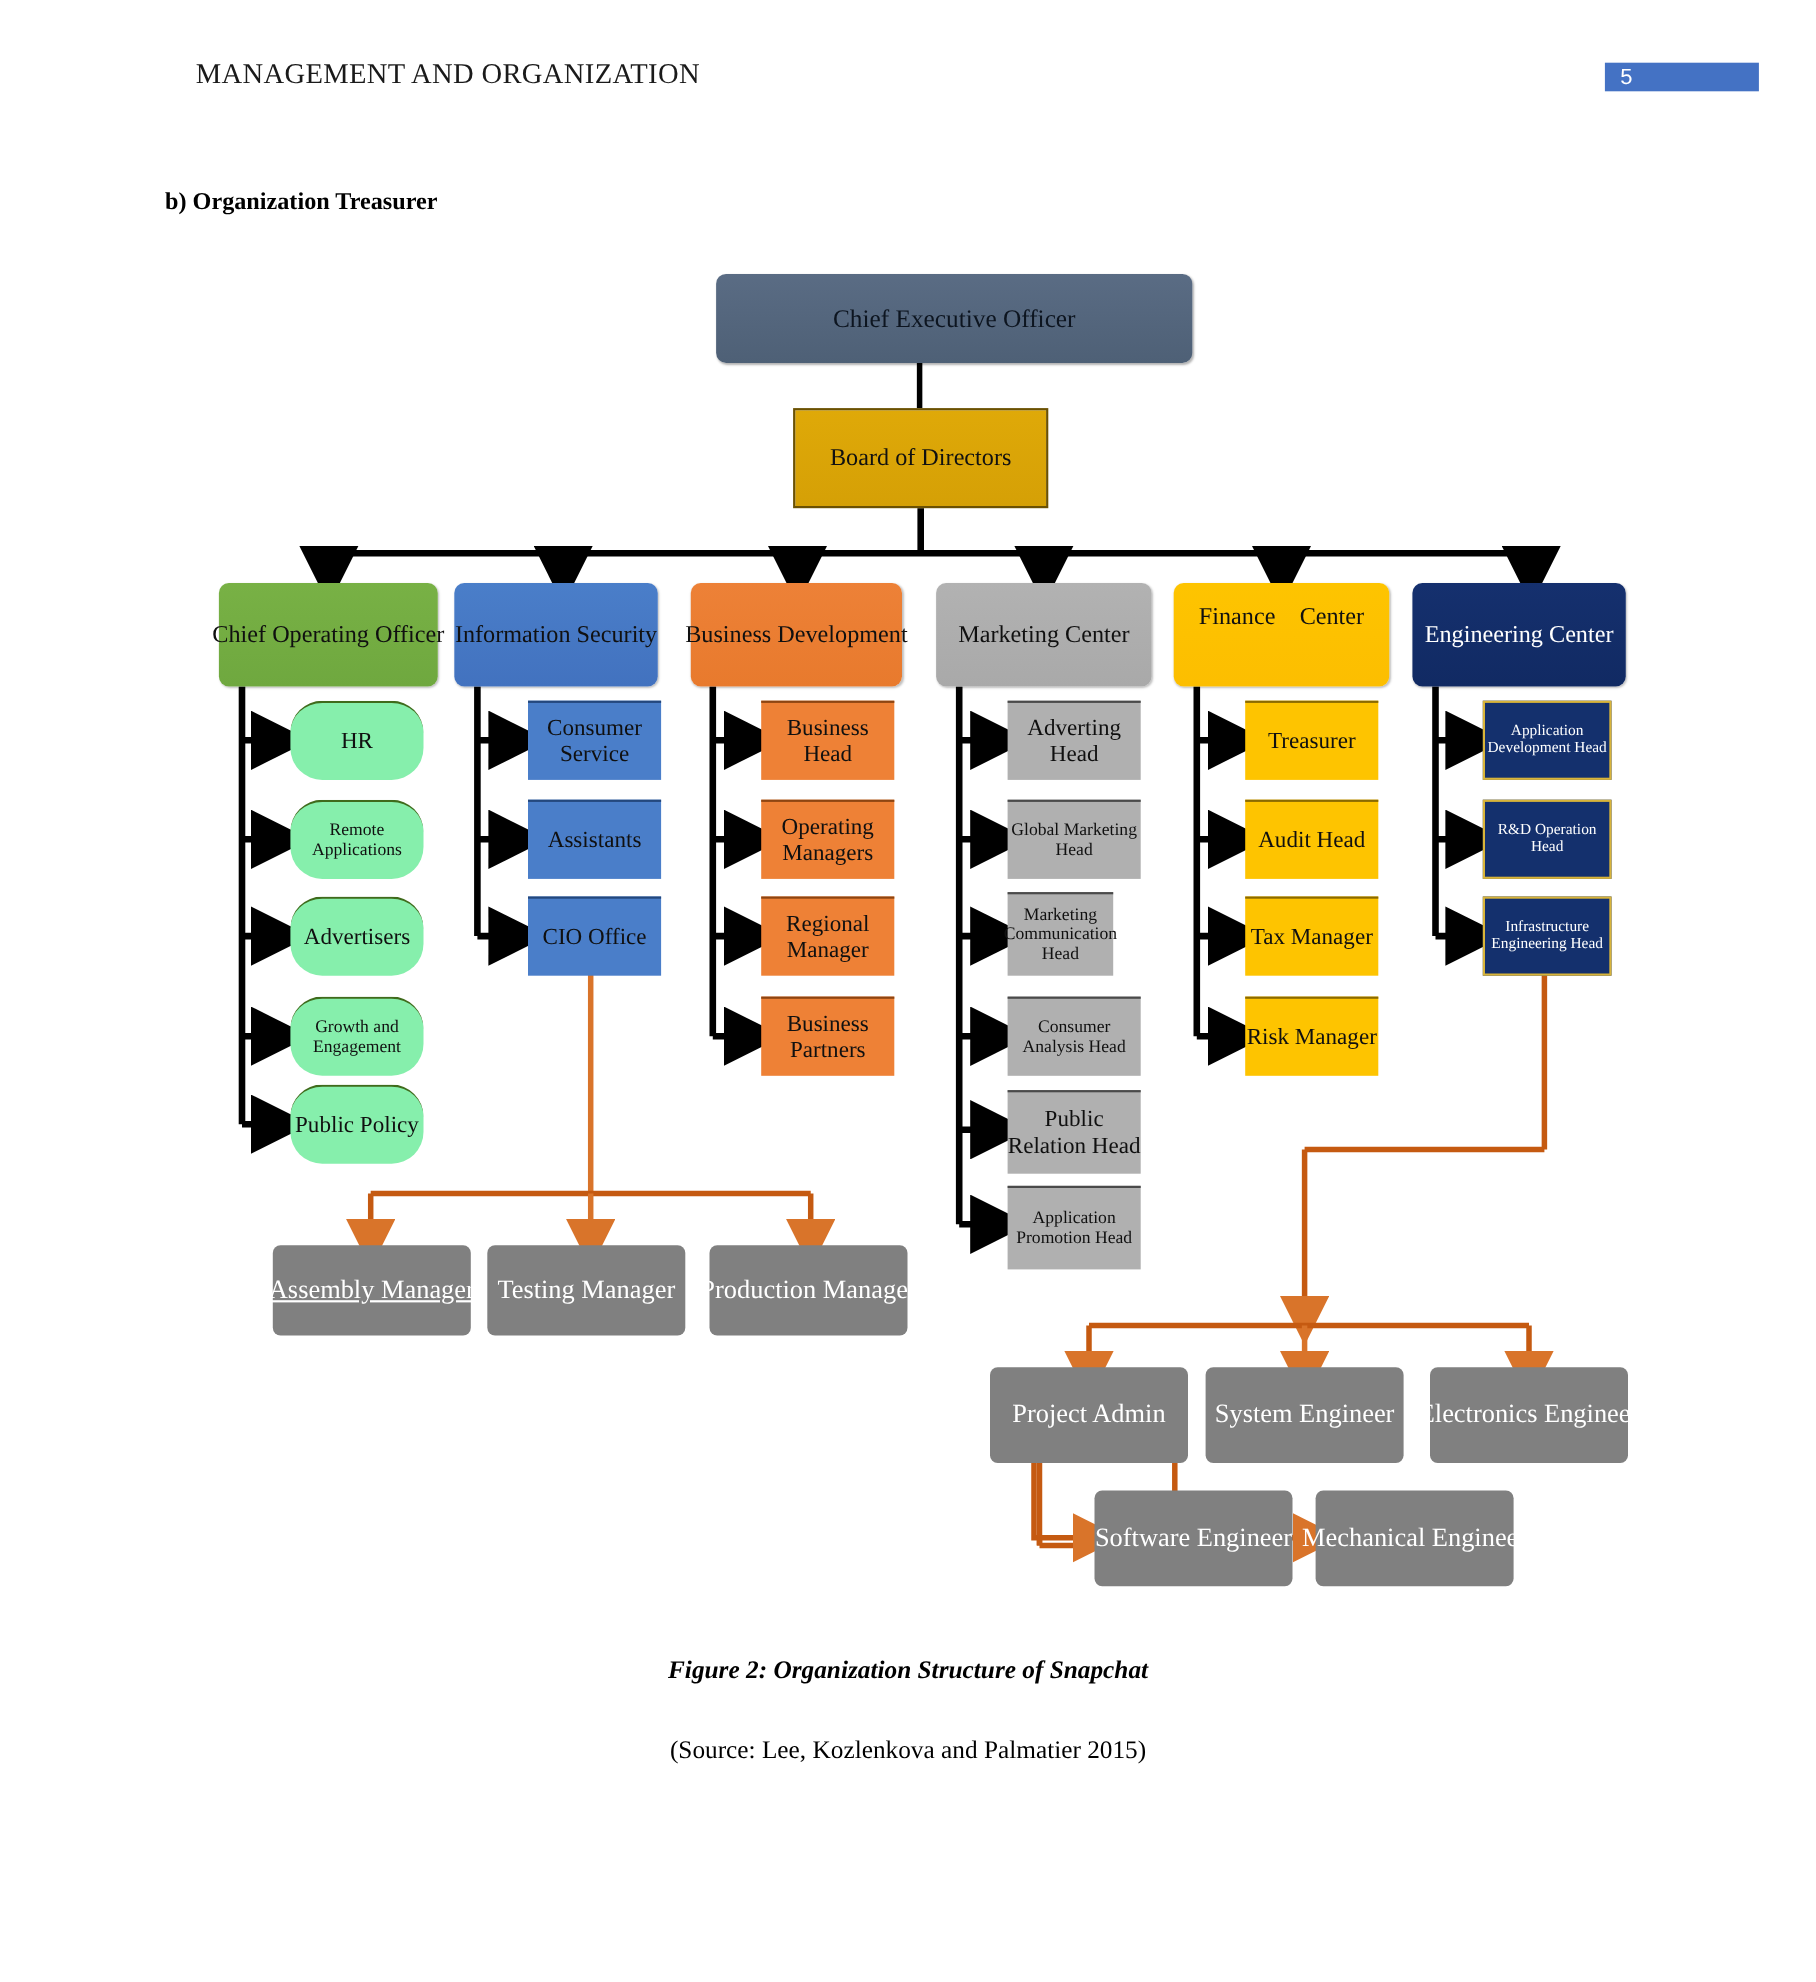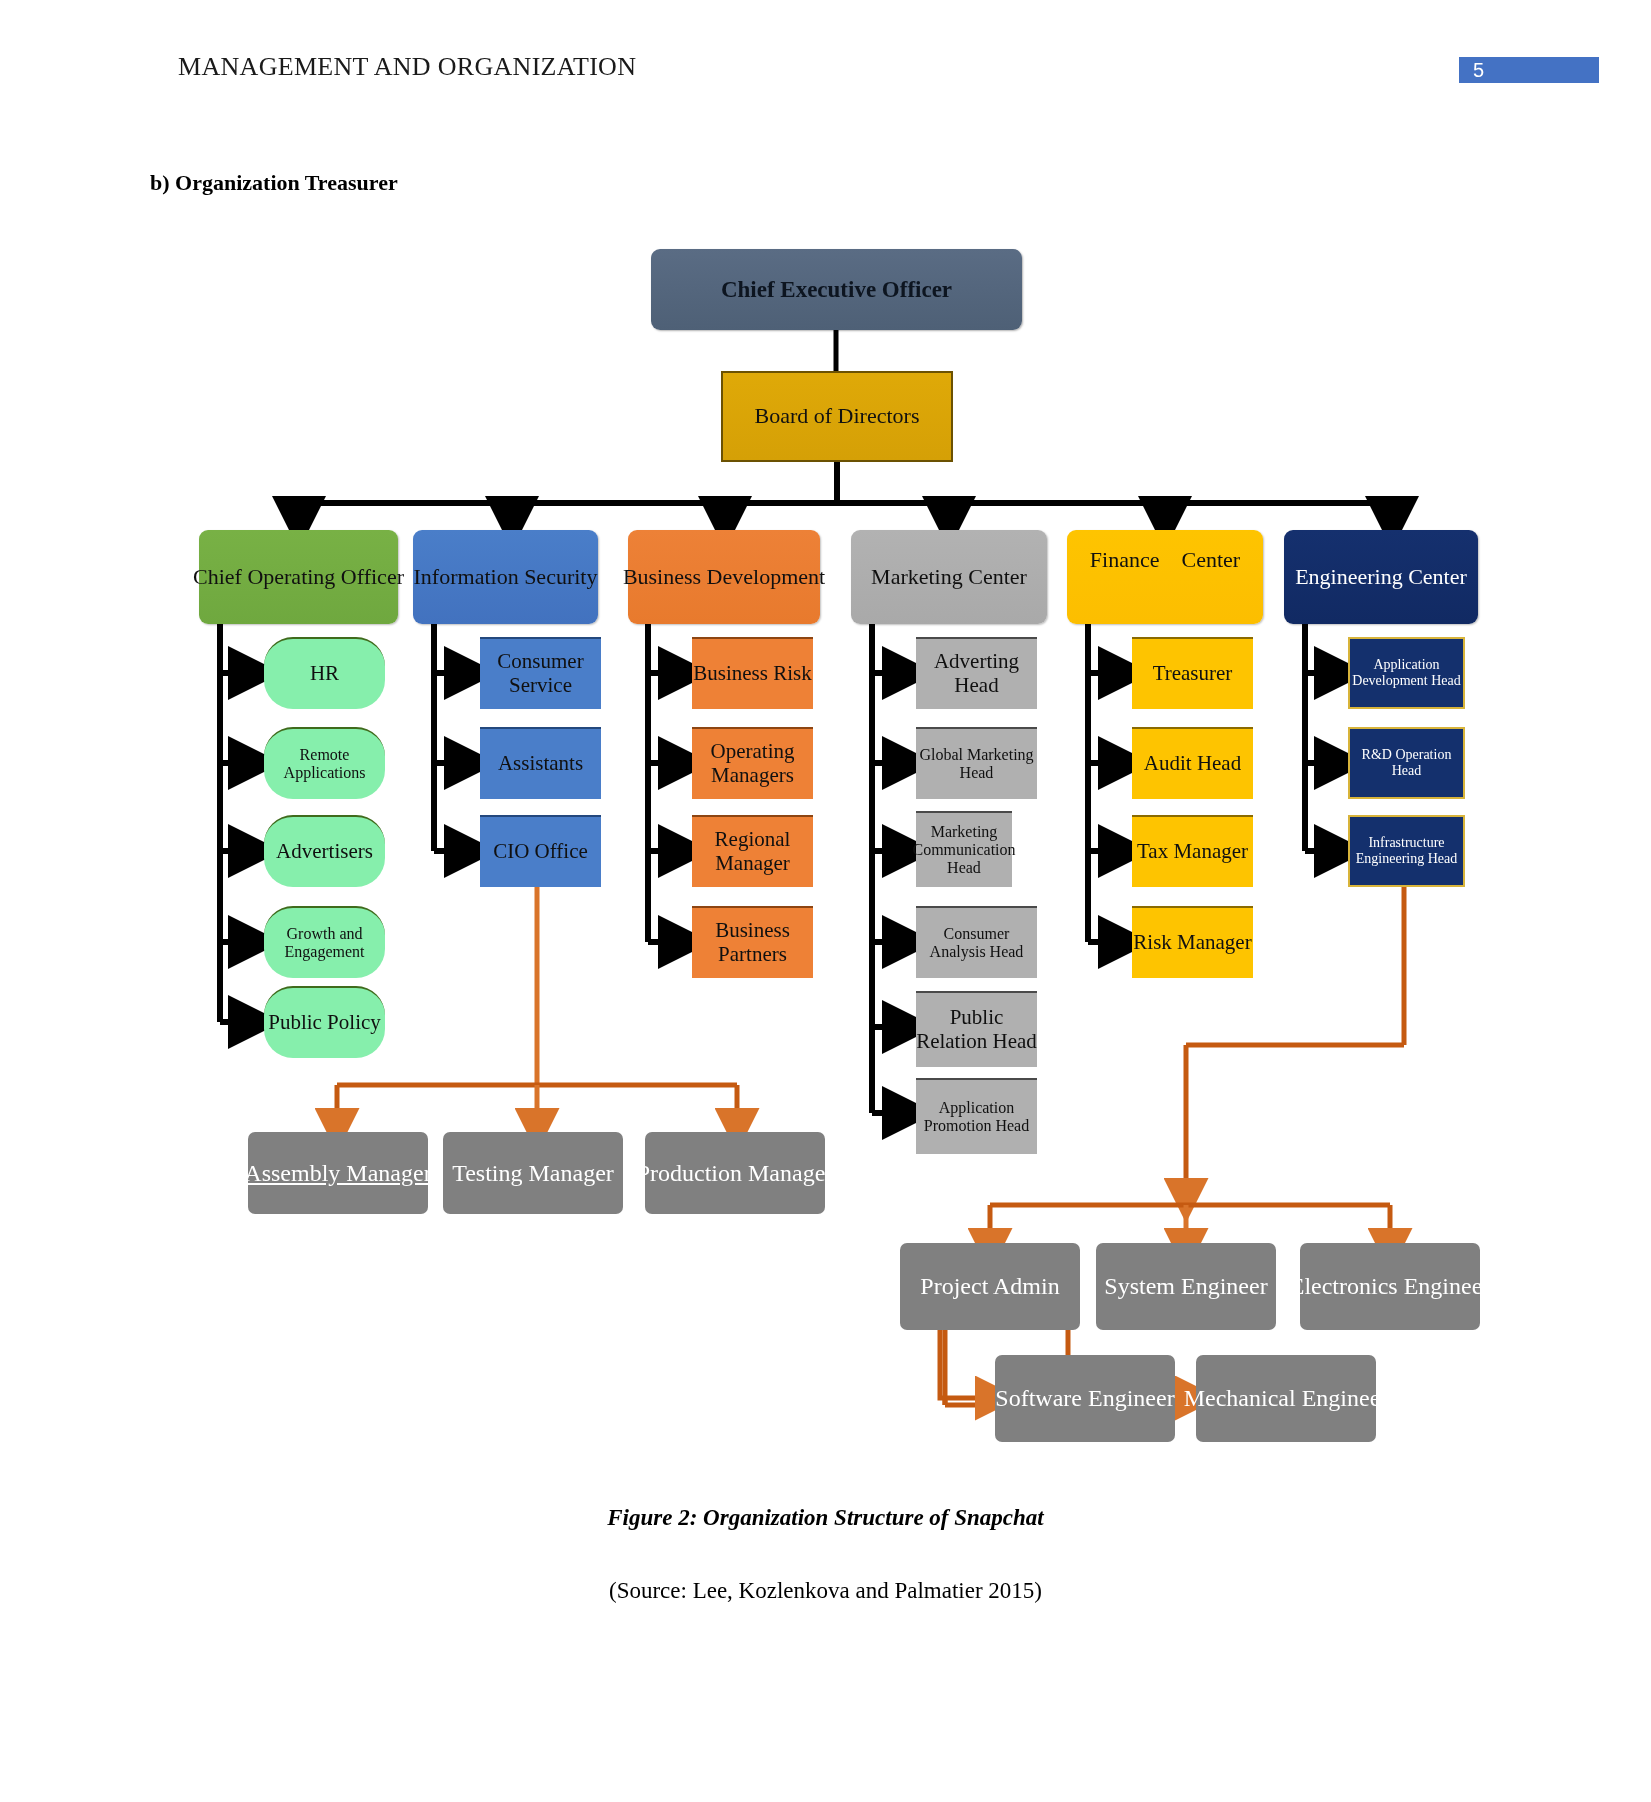--- a/index.html
+++ b/index.html
@@ -171,21 +171,21 @@
       <path d="M945,1330 L945,1405" stroke="#c55a11" stroke-width="5" fill="none"></path>
       <path d="M945,1405 L1068,1405" stroke="#c55a11" stroke-width="5" fill="none"></path>
       <path d="M1068,1330 L1068,1405" stroke="#c55a11" stroke-width="5" fill="none"></path>
       <path d="M945,1405 L945,1398" stroke="#c55a11" stroke-width="5" fill="none"></path>
       <path d="M945,1398 L945,1398" stroke="#c55a11" stroke-width="5" fill="none"></path>
       <path d="M940,1330 L940,1398 L995,1398" stroke="#c55a11" stroke-width="5" fill="none" marker-end="url(#aorg)"></path>
 
       <path d="M1168,1398 L1195,1398" stroke="#c55a11" stroke-width="5" fill="none" marker-end="url(#aorg)"></path>
     </svg>
 
-    <div class="node n-ceo" style="left:651px; top:249px; width:371px; height:81px;font-weight:bold;">
+    <div class="node n-ceo" style="left:651px; top:249px; width:433px; height:81px;">
       <span>Chief Executive Officer</span>
     </div>
 
     <div class="node n-board" style="left:721px; top:371px; width:232px; height:91px;">
       <span>Board of Directors</span>
     </div>
 
     <div class="node n-dept d-green" style="left:199px; top:530px; width:199px; height:94px;">
       <span>Chief Operating Officer</span>
     </div>
@@ -225,21 +225,21 @@
       <span>Consumer Service</span>
     </div>
     <div class="node n-sub s-blue" style="left:480px; top:727px; width:121px; height:72px;">
       <span>Assistants</span>
     </div>
     <div class="node n-sub s-blue wrap" style="left:480px; top:815px; width:121px; height:72px;">
       <span>CIO Office</span>
     </div>
 
     <div class="node n-sub s-orange wrap" style="left:692px; top:637px; width:121px; height:72px;">
-      <span>Business Risk</span>
+      <span>Business Head</span>
     </div>
     <div class="node n-sub s-orange wrap" style="left:692px; top:727px; width:121px; height:72px;">
       <span>Operating Managers</span>
     </div>
     <div class="node n-sub s-orange wrap" style="left:692px; top:815px; width:121px; height:72px;">
       <span>Regional Manager</span>
     </div>
     <div class="node n-sub s-orange wrap" style="left:692px; top:906px; width:121px; height:72px;">
       <span>Business Partners</span>
     </div>

